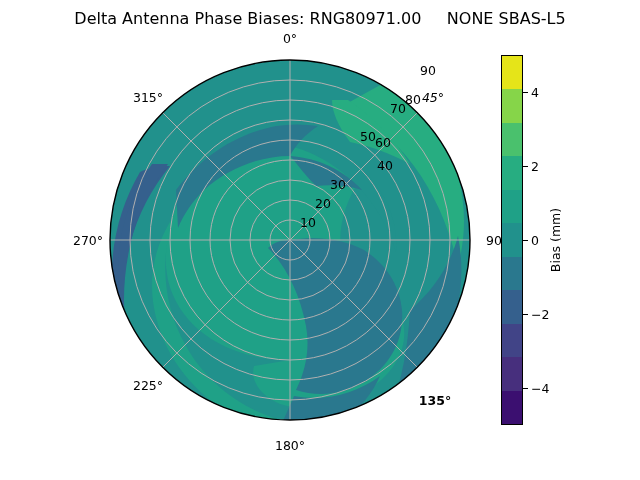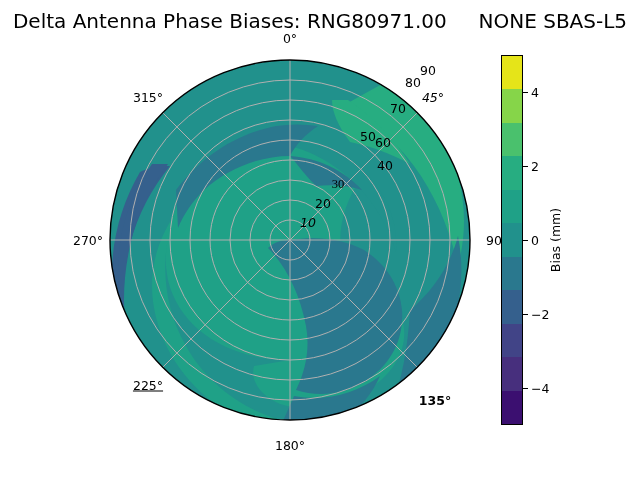--- a/index.html
+++ b/index.html
@@ -10,21 +10,21 @@
     overflow:hidden;
     position:relative;
   }
   #figure{position:absolute;inset:0;width:640px;height:480px;}
 
   
   .fig-title{
     position:absolute;
     left:0;top:9px;width:640px;
     text-align:center;
-    font-size:20px;
+    font-size:16px;
     color:#000000;
     white-space:pre;
     letter-spacing:0px;
   }
 
   
   .polar-wrap{
     position:absolute;
     left:110px;top:60px;
     width:360px;height:360px;
@@ -216,32 +216,32 @@
       </g>
 
       <circle cx="180" cy="180" r="180" fill="none" stroke="#000000" stroke-width="1.4"></circle>
     </svg>
 
     <div class="ang-label" style="left:180px;top:-22px;">0°</div>
     <div class="ang-label" style="left:323px;top:37px;font-style:italic;">45°</div>
     <div class="ang-label" style="left:384px;top:180px;">90</div>
     <div class="ang-label" style="left:325px;top:340px;font-weight:bold;">135°</div>
     <div class="ang-label" style="left:180px;top:385px;text-align:right;">180°</div>
-    <div class="ang-label" style="left:38px;top:325px;text-decoration:underline;">225°</div>
+    <div class="ang-label" style="left:38px;top:325px;">225°</div>
     <div class="ang-label" style="left:-22px;top:180px;">270°</div>
     <div class="ang-label" style="left:38px;top:37px;">315°</div>
 
-    <div class="rad-label" style="left:198px;top:162px;font-style:italic;">10</div>
+    <div class="rad-label" style="left:198px;top:162px;">10</div>
     <div class="rad-label" style="left:213px;top:143px;">20</div>
-    <div class="rad-label" style="left:228px;top:124px;font-family:Liberation Serif, serif;">30</div>
+    <div class="rad-label" style="left:228px;top:124px;">30</div>
     <div class="rad-label" style="left:243px;top:105px;margin-left:32px;">40</div>
     <div class="rad-label" style="left:258px;top:76px;">50</div>
     <div class="rad-label" style="left:273px;top:67px;margin-top:15px;">60</div>
     <div class="rad-label" style="left:288px;top:48px;">70</div>
-    <div class="rad-label" style="left:303px;top:22px;">80</div>
+    <div class="rad-label" style="left:303px;top:39px;">80</div>
     <div class="rad-label" style="left:318px;top:10px;">90</div>
   </div>
 
   <div class="cbar-wrap">
     <div class="cbar" id="cbar-bands">
         <div class="cbar-band" style="background: rgb(229, 228, 25);"></div>
         <div class="cbar-band" style="background: rgb(134, 213, 73);"></div>
         <div class="cbar-band" style="background: rgb(74, 193, 109);"></div>
         <div class="cbar-band" style="background: rgb(39, 173, 129);"></div>
         <div class="cbar-band" style="background: rgb(31, 161, 135);"></div>

